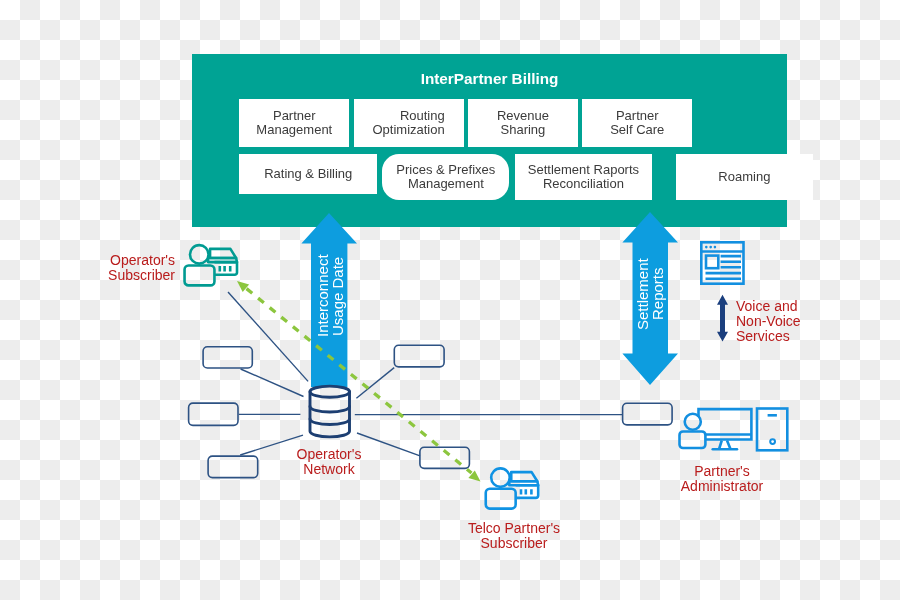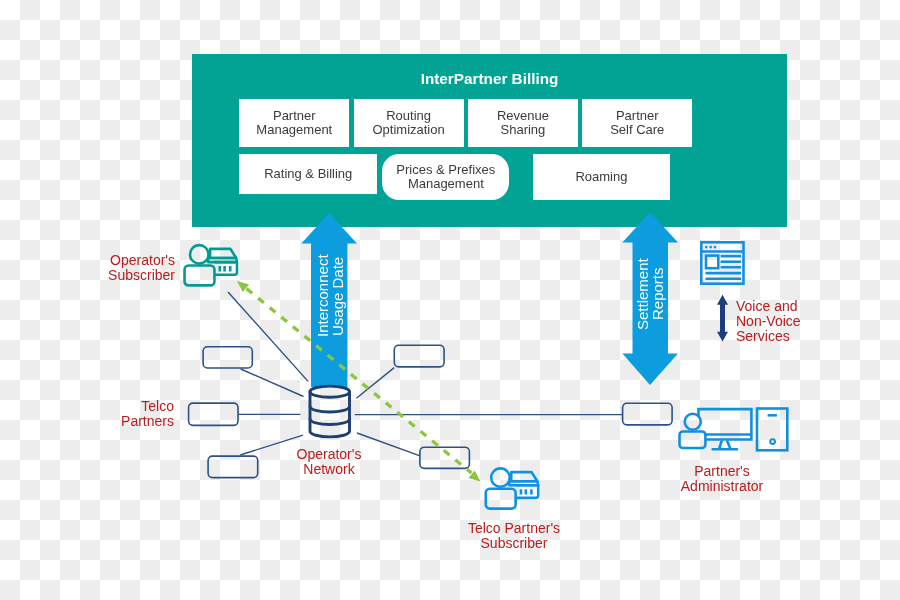--- a/index.html
+++ b/index.html
@@ -129,22 +129,20 @@
     <use href="#sym-subscriber" x="484" y="466" stroke="#0f92e3"></use>
     <use href="#sym-administrator" x="674" y="404" stroke="#138fe0"></use>
     <use href="#sym-report" x="700" y="241" stroke="#138fe0" color="#138fe0"></use>
     <polygon fill="#1b3f7e" points="722.5,294.8 728,304.8 725,304.8 725,331.8 728,331.8 722.5,341.4
               717,331.8 720,331.8 720,304.8 717,304.8"></polygon>
   </svg>
 
   <div class="lbl" style="left:79px;top:253px;width:96px;text-align:right;">Operator's
 Subscriber</div>
 
-  <div class="lbl" style="left:78px;top:399px;width:96px;text-align:right;">Telco
-Partners</div>
 
   <div class="lbl" style="left:269px;top:447px;width:120px;text-align:center;">Operator's
 Network</div>
 
   <div class="lbl" style="left:440px;top:521px;width:148px;text-align:center;">Telco Partner's
 Subscriber</div>
 
   <div class="lbl" style="left:659px;top:464px;width:126px;text-align:center;">Partner's
 Administrator</div>
 
@@ -157,29 +155,31 @@
 
   <div class="arrowtxt" style="left:636px;top:255px;height:78px;width:28px;">Settlement
 Reports</div>
 
   <div class="teal-panel">
     <div class="panel-title">InterPartner Billing</div>
 
     <div class="tile-row" style="left:15.4px;top:44.9px;gap:4.52px;">
       <div class="tile" style="width:109.8px;height:47.8px;">Partner
 Management</div>
-      <div class="tile" style="width:109.8px;height:47.8px;">Routing
+      <div class="tile" style="width:109.8px;height:47.8px;text-align:right;">Routing
 Optimization</div>
       <div class="tile" style="width:109.8px;height:47.8px;">Revenue
 Sharing</div>
       <div class="tile" style="width:109.8px;height:47.8px;">Partner
 Self Care</div>
     </div>
 
     <div class="tile-row" style="left:15.4px;top:100.2px;gap:5.25px;">
       <div class="tile" style="width:137.7px;height:40px;">Rating &amp; Billing</div>
       <div class="tile" style="width:127px;height:46.2px;border-radius:17px;">Prices &amp; Prefixes
 Management</div>
+      <div class="tile" style="width:137.7px;height:46.2px;">Settlement Raports
+Reconciliation</div>
       <div class="tile" style="width:137.7px;height:46.2px;margin-left:18px;">Roaming</div>
     </div>
   </div>
 
 </div>
 
 </body></html>

